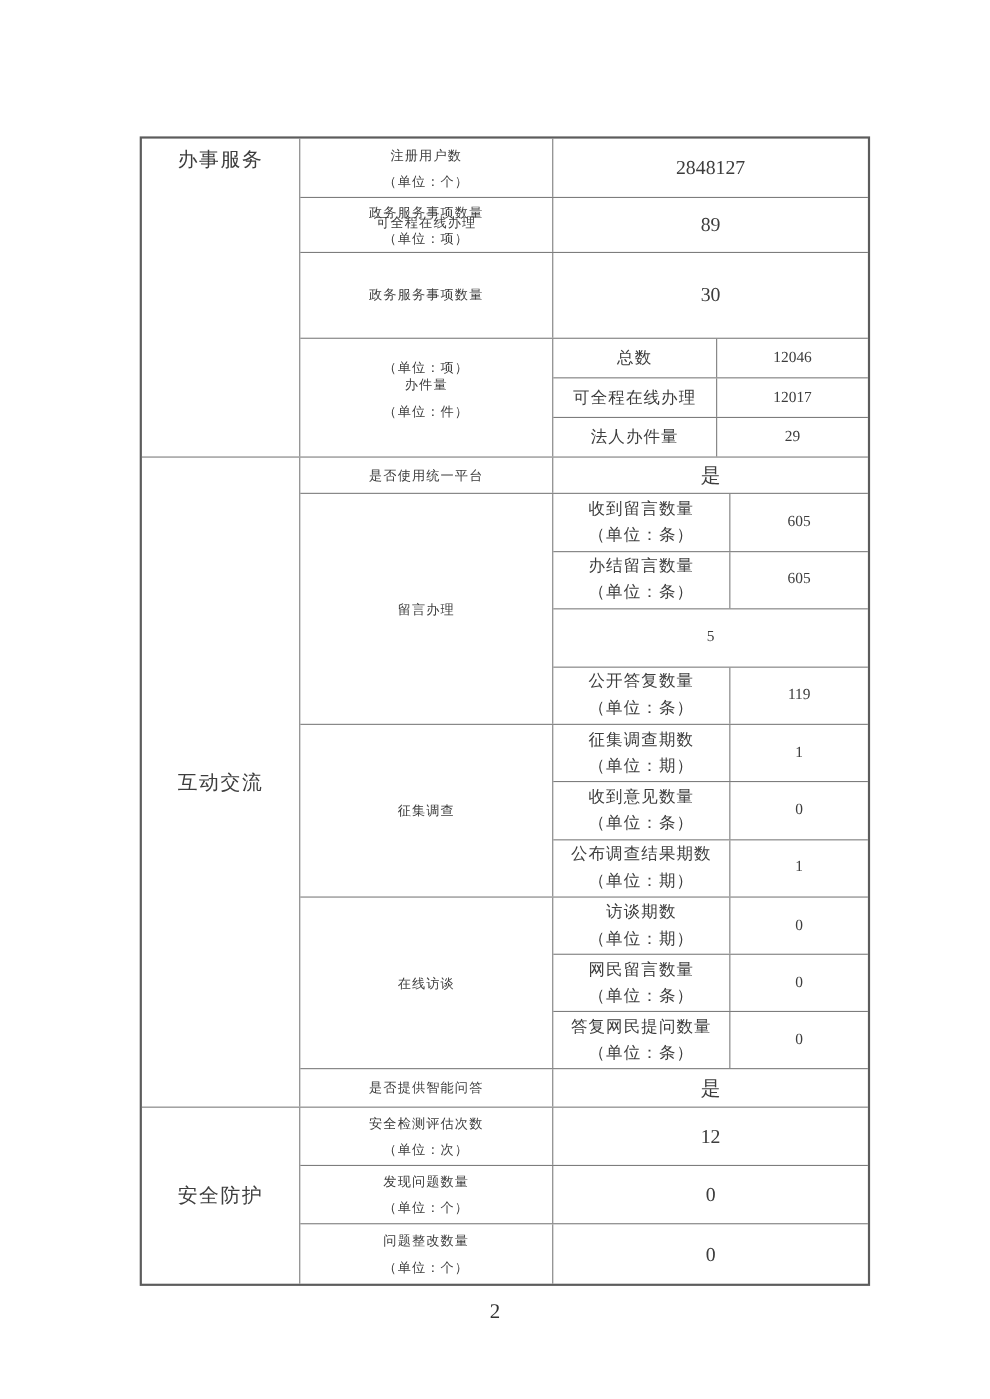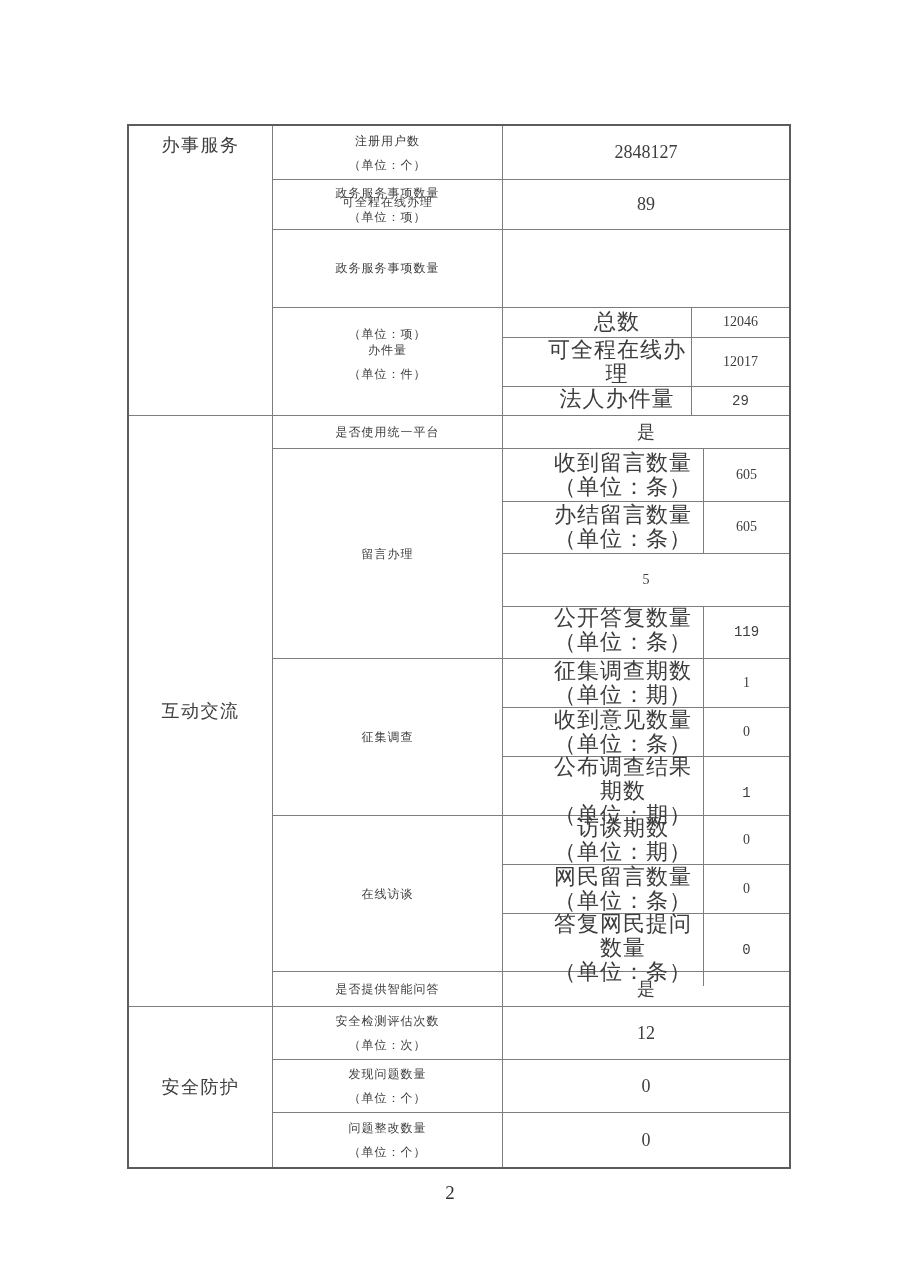--- a/index.html
+++ b/index.html
@@ -33,25 +33,25 @@
     width:230px; border-right:1.5px solid #7d7d7d;
     display:flex; flex-direction:column; align-items:center; justify-content:center;
     font-size:12px; line-height:24px; letter-spacing:1px; text-align:center;
   }
   .c3 {
     flex:1; display:flex; align-items:center; justify-content:center;
     font-size:18px;
   }
   .c3.subtable { flex-direction:column; align-items:stretch; justify-content:flex-start; }
   .subrow { flex:1 1 0; display:flex; border-bottom:1.5px solid #7d7d7d; }
-  .subrow:last-child { border-bottom:none;font-family:Liberation Mono, monospace; }
+  .subrow:last-child { border-bottom:none; }
   .sublabel {
     border-right:1.5px solid #7d7d7d;
     display:flex; flex-direction:column; align-items:center; justify-content:center;
-    font-size:22px; line-height:24px; letter-spacing:1px; text-align:center;margin-left:40px;
+    font-size:15px; line-height:24px; letter-spacing:1px; text-align:center;
   }
   .subval { flex:1; display:flex; align-items:center; justify-content:center; font-size:14px; }
   .w-bj .sublabel { width:149px; }   
   .w-hd .sublabel { width:161px; }   
   .triple { line-height:25px;gap:41px; }
   .page-num {
     position:absolute; left:0; top:1182px; width:900px;
     text-align:center; font-size:19px; color:#333333;
   }
 </style>
@@ -79,20 +79,21 @@
             <div>（单位：项）</div>
           </div>
           <div class="c3">89</div>
         </div>
         <div class="row" style="height:78px">
           <div class="c2 triple">
             <div>可全程在线办理</div>
             <div>政务服务事项数量</div>
             <div>（单位：项）</div>
           </div>
+          <div class="c3">30</div>
         </div>
         <div class="row" style="height:107px">
           <div class="c2">
             <div>办件量</div>
             <div>（单位：件）</div>
           </div>
           <div class="c3 subtable w-bj">
             <div class="subrow">
               <div class="sublabel">总数</div>
               <div class="subval">12046</div>

